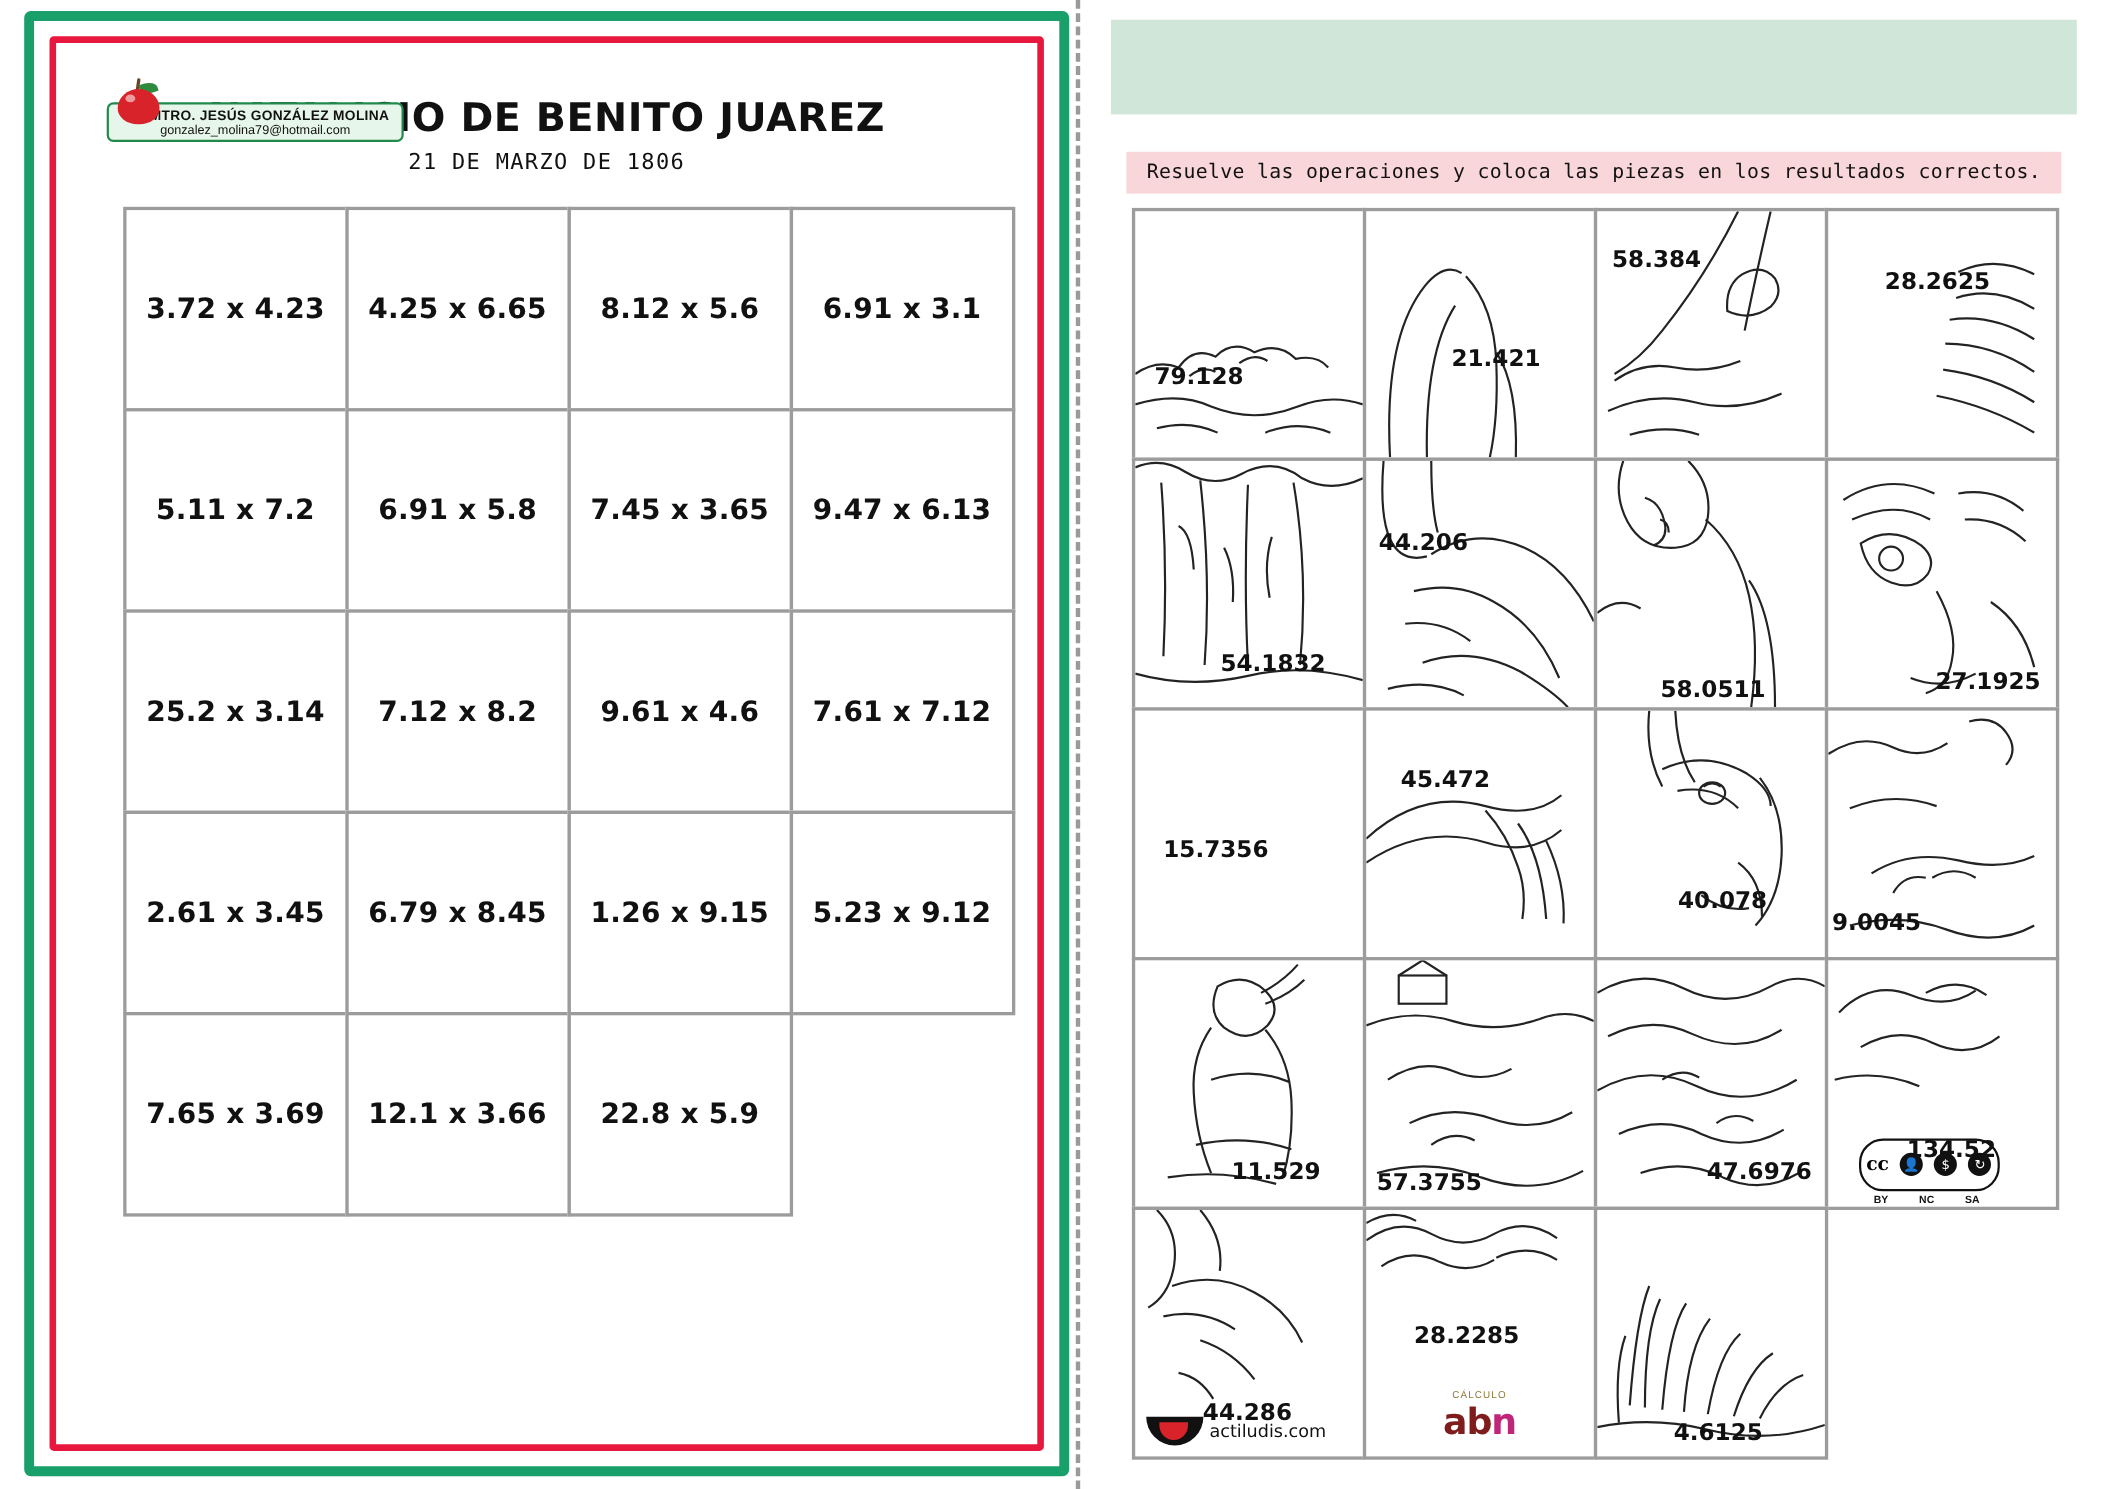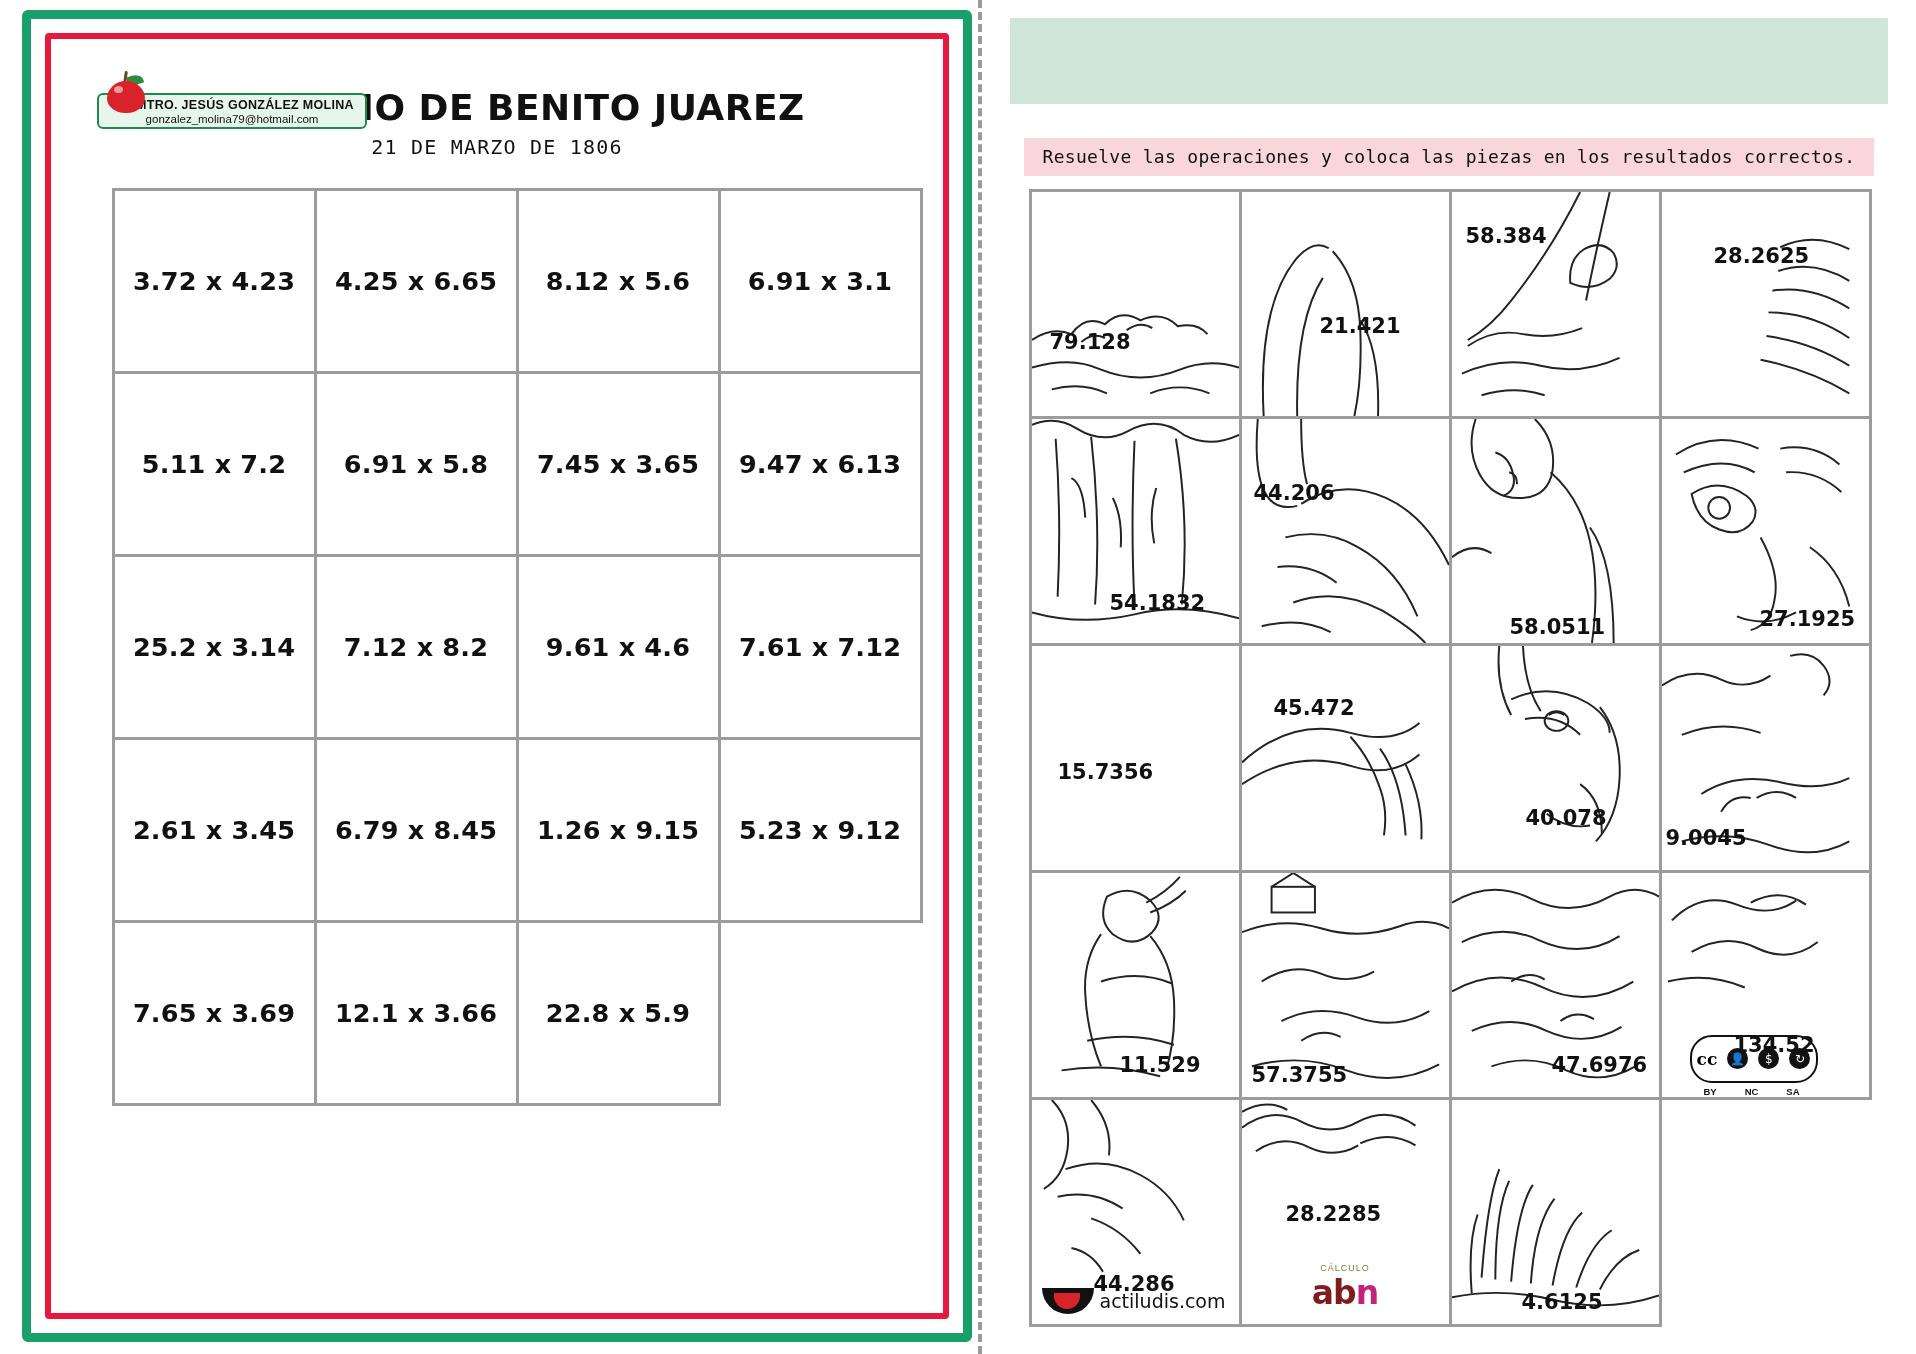--- a/index.html
+++ b/index.html
@@ -177,21 +177,21 @@
   .actiludis{
     position:absolute;left:10px;bottom:10px;display:flex;align-items:center;gap:6px;
   }
   .acti-mouth{
     width:52px;height:26px;border-radius:0 0 26px 26px;background:#111;position:relative;
   }
   .acti-mouth:after{
     content:"";position:absolute;left:12px;top:5px;width:26px;height:16px;
     border-radius:0 0 14px 14px;background:#d8232a;
   }
-  .acti-text{font-size:19px;color:#111;font-family:"DejaVu Sans",sans-serif;}
+  .acti-text{font-size:16px;color:#111;font-family:"DejaVu Sans",sans-serif;}
   .abn{
     position:absolute;left:50%;transform:translateX(-50%);bottom:12px;
     text-align:center;
   }
   .abn-word{
     font-size:33px;font-weight:bold;font-family:"DejaVu Sans",sans-serif;
     letter-spacing:-1px;
   }
   .abn-a{color:#7f1d1d;}
   .abn-n{color:#c0257a;}

